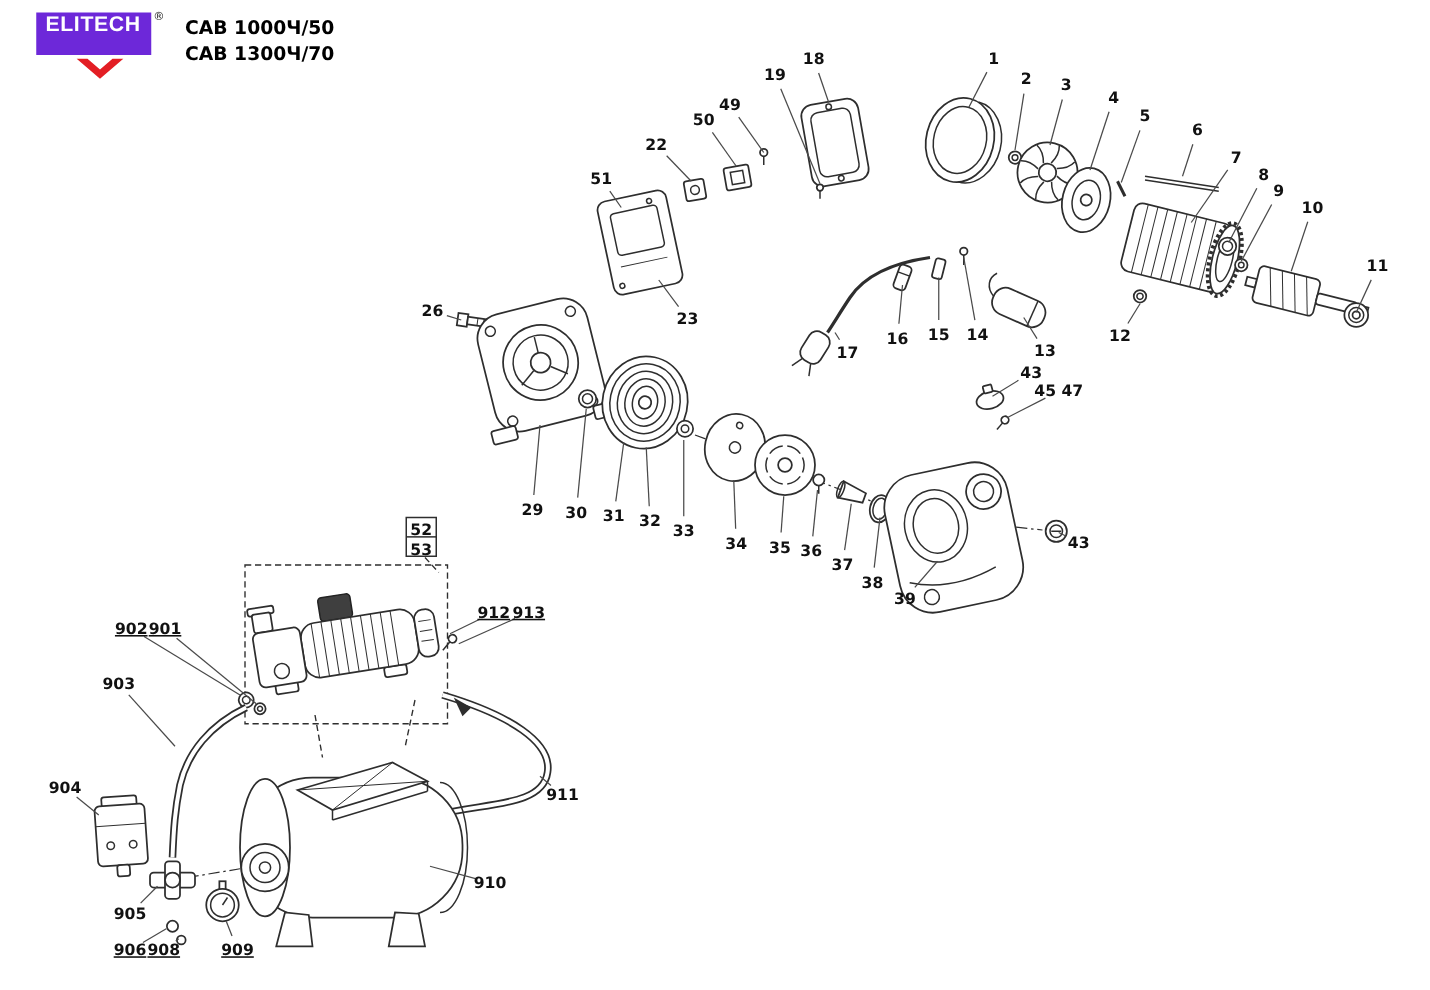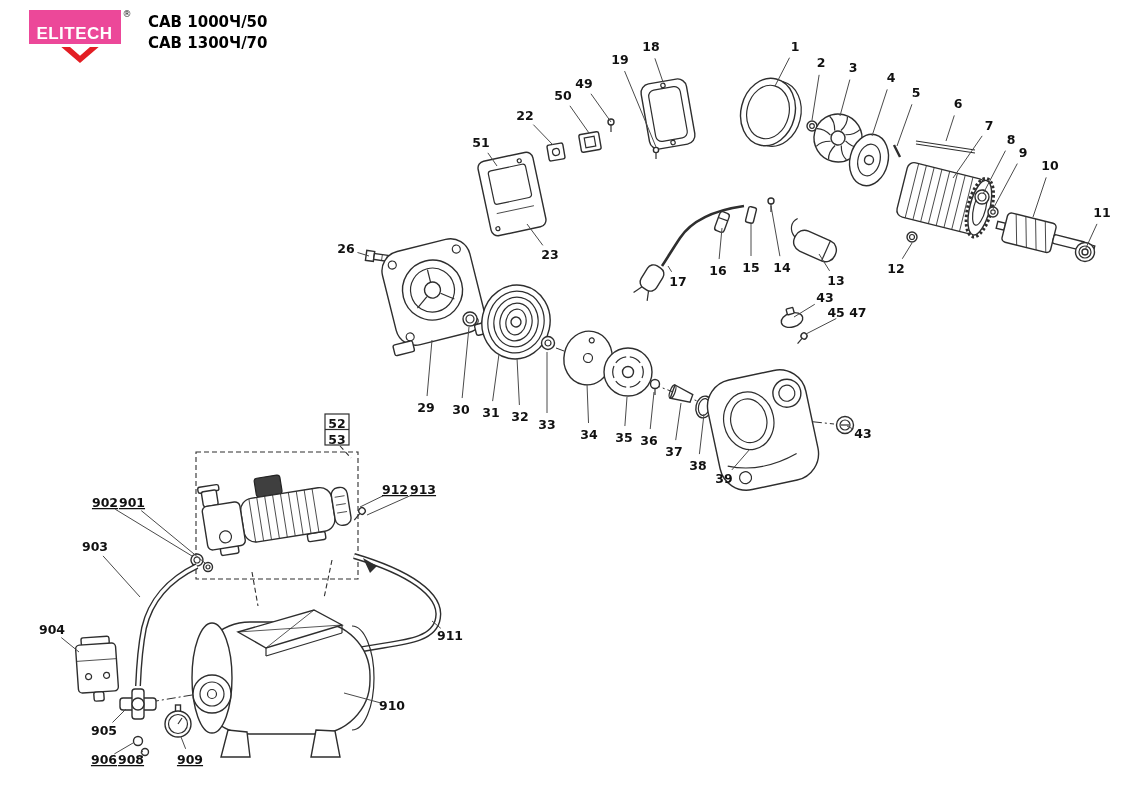--- a/index.html
+++ b/index.html
@@ -1,21 +1,21 @@
 <!DOCTYPE html>
 <html><head>
 <meta charset="utf-8">
 <style>
   html,body{margin:0;padding:0;background:#fff;}
   .page{position:relative;width:1144px;height:792px;background:#fff;overflow:hidden;
         font-family:"DejaVu Sans",sans-serif;}
   .header{position:absolute;left:28px;top:10px;display:flex;gap:16px;z-index:2;}
   .logo{width:104px;text-align:center;}
   .logo-box-row{display:flex;align-items:flex-start;justify-content:center;}
-  .logo-box{width:92px;height:34px;background:#ec4899;display:flex;align-items:flex-end;justify-content:center;}
+  .logo-box{width:92px;height:34px;background:#6d28d9;display:flex;align-items:flex-start;justify-content:center;}
   .logo-box span{color:#fff;font-weight:800;font-size:17px;letter-spacing:.5px;
                  font-family:"Liberation Sans",sans-serif;}
   .reg{font-size:9px;color:#222;margin-left:2px;line-height:9px;}
   .logo-v{display:block;margin:2px auto 0;width:64px;height:18px;}
   .models{padding-top:2px;text-align:right;}
   .model-line{font-weight:700;font-size:15px;color:#000;line-height:21px;}
   svg.diagram{position:absolute;left:0;top:0;width:1144px;height:792px;}
   .ol{fill:#fff;stroke:#2e2e2e;stroke-width:1.4;}
   .ln{fill:none;stroke:#2e2e2e;stroke-width:1.2;}
   .thin{stroke-width:0.8;}

